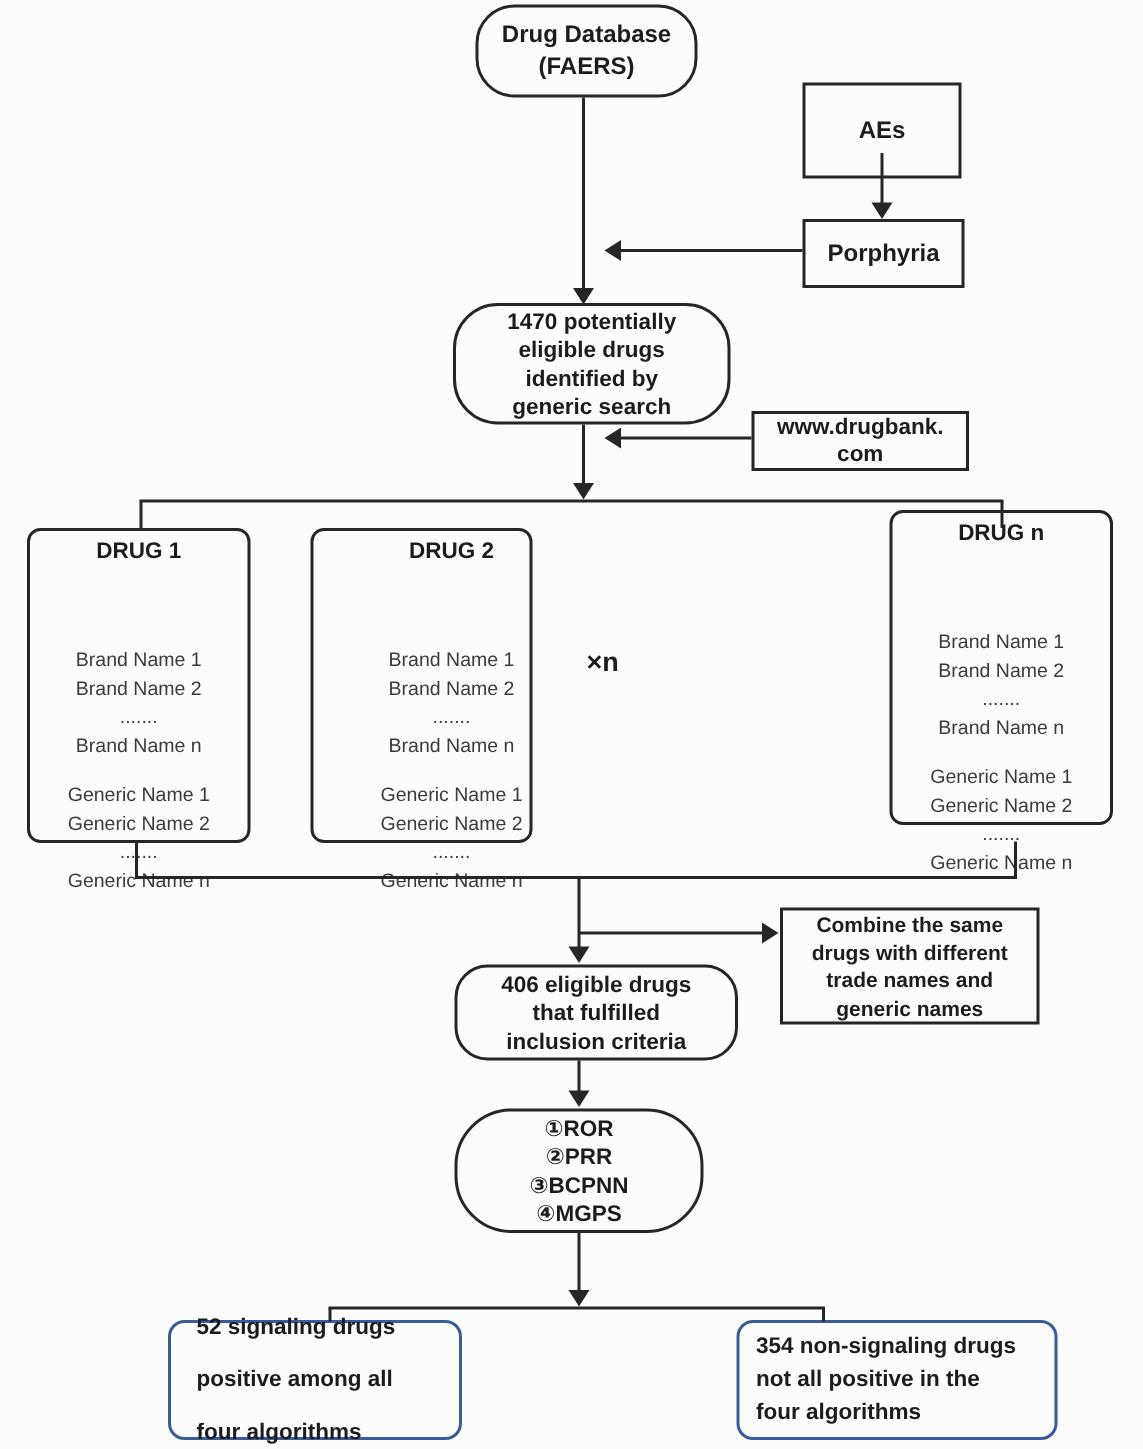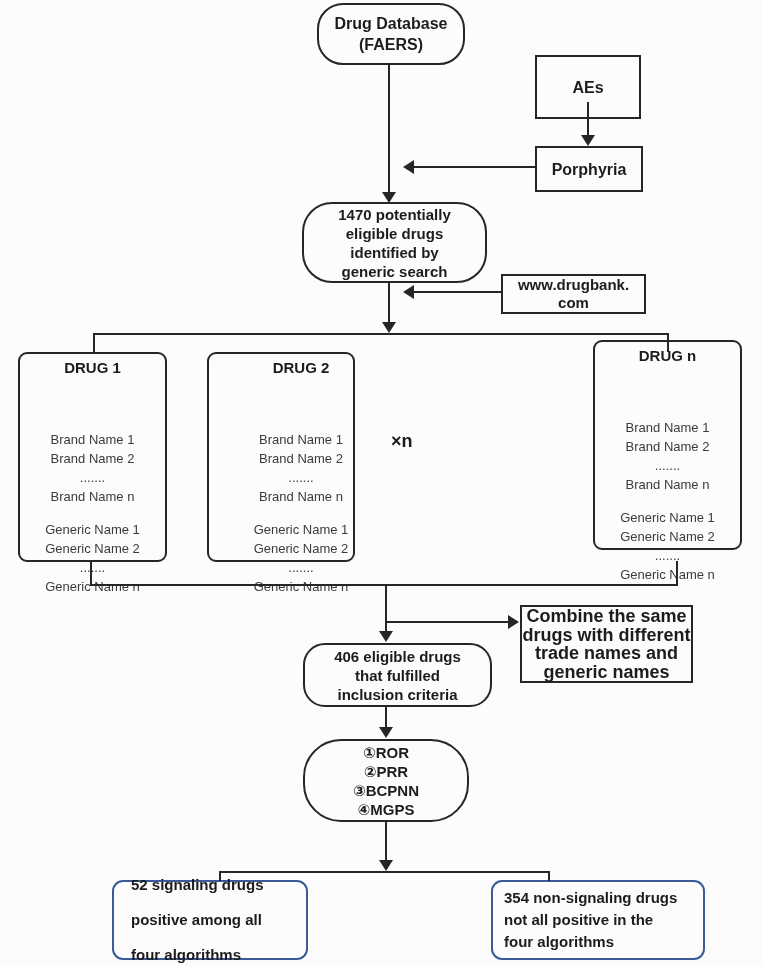--- a/index.html
+++ b/index.html
@@ -33,21 +33,21 @@
     align-items:center;
     justify-content:center;
     text-align:center;
     font-weight:bold;
     color:var(--text);
   }
   .stadium{border-radius:26px;}
   .rounded-sm{border-radius:9px;border-width:2.2px;}
   .f16{font-size:16px;line-height:21px;}
   .f15{font-size:15px;line-height:19px;}
-  .f14{font-size:18px;line-height:18.5px;}
+  .f14{font-size:14px;line-height:18.5px;}
   .result{
     border-color:var(--result-box-border);
     border-radius:11px;
     align-items:flex-start;
     text-align:left;
     font-size:15px;
     line-height:22px;
   }
   
   .drugbox{justify-content:flex-start;padding-top:5px;gap:45px;}

